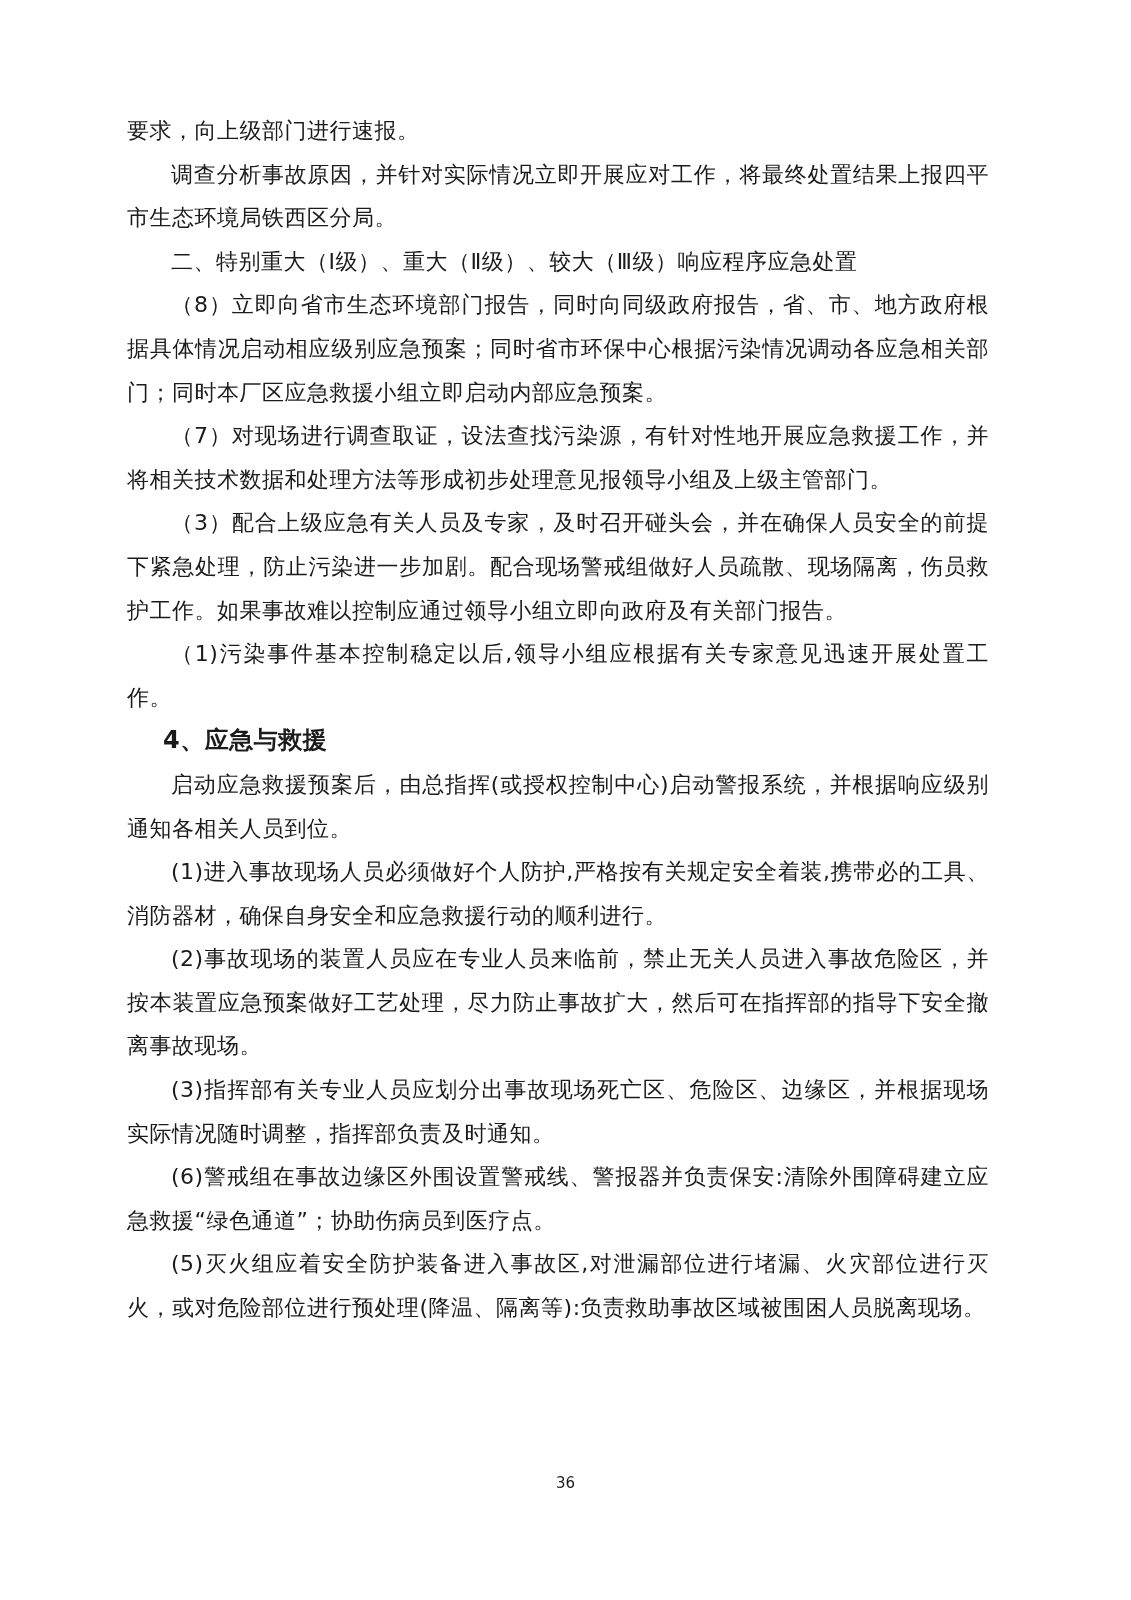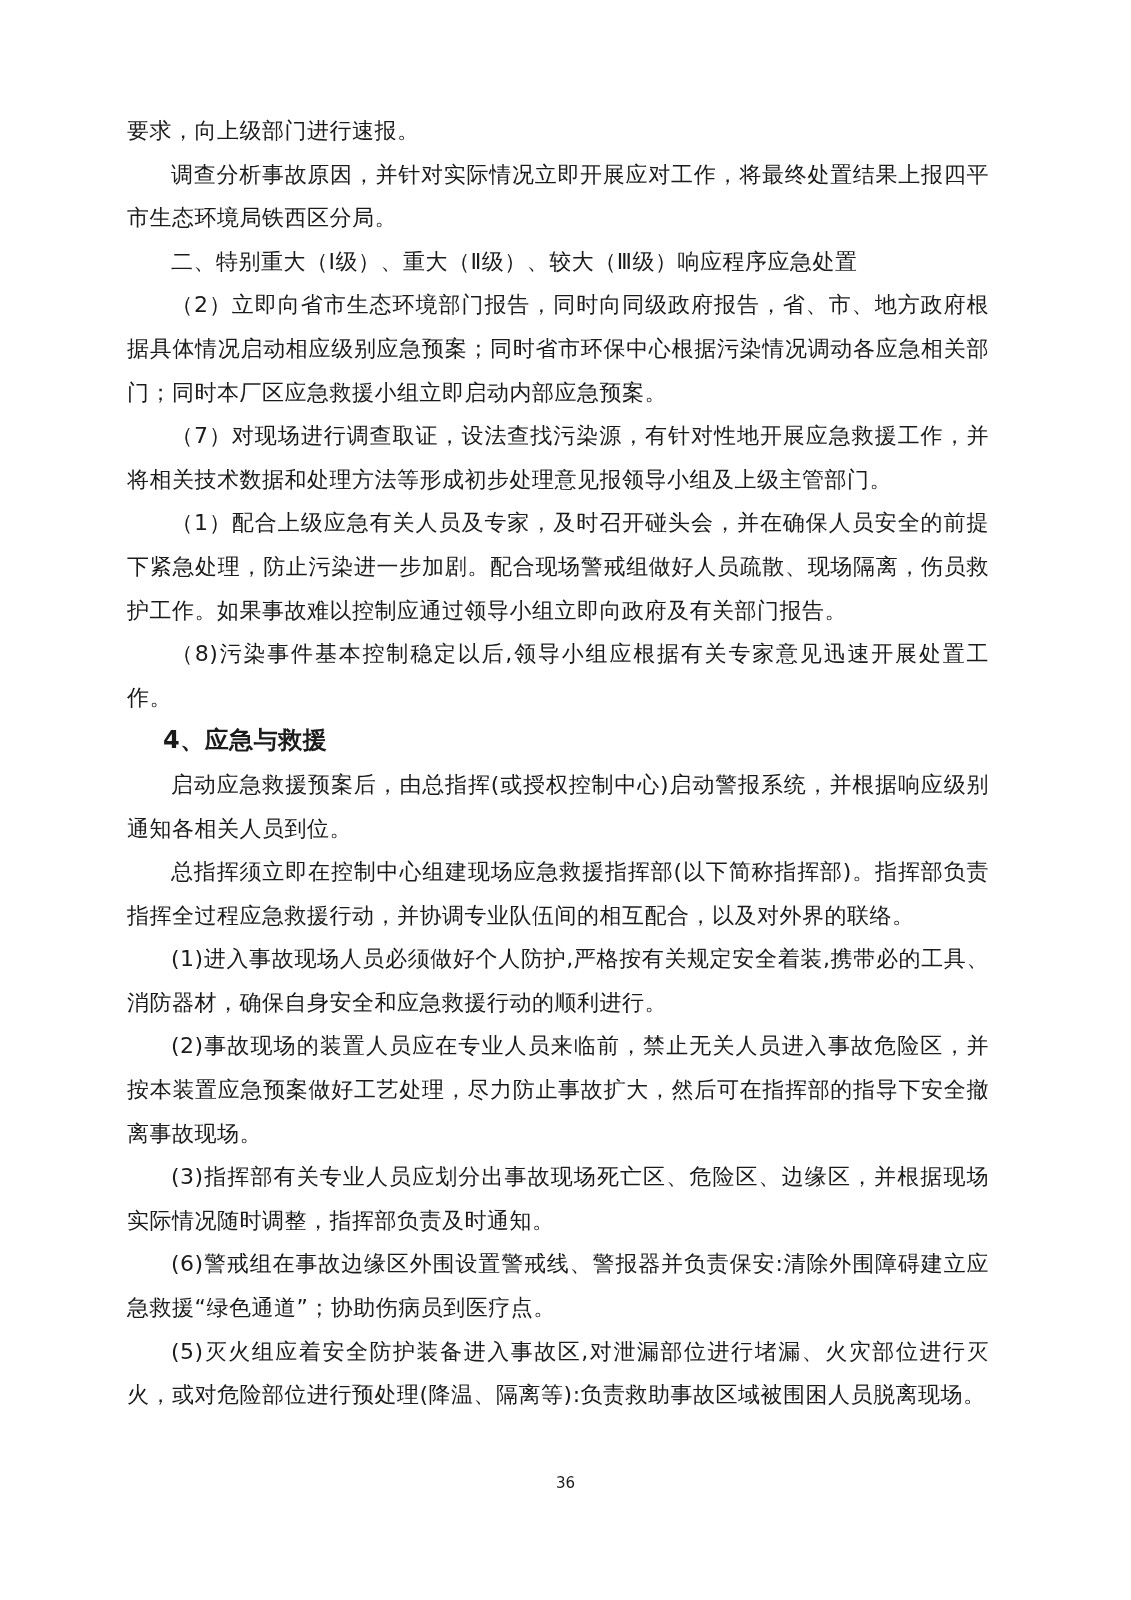--- a/index.html
+++ b/index.html
@@ -59,27 +59,26 @@
   }
 </style>
 </head>
 <body>
 
 <div class="page">
   <div class="content" id="doc-content">
       <p class="para body">要求，向上级部门进行速报。</p>
       <p class="para body indent">调查分析事故原因，并针对实际情况立即开展应对工作，将最终处置结果上报四平市生态环境局铁西区分局。</p>
       <p class="para body indent">二、特别重大（Ⅰ级）、重大（Ⅱ级）、较大（Ⅲ级）响应程序应急处置</p>
-      <p class="para body indent">（2）立即向省市生态环境部门报告，同时向同级政府报告，省、市、地方政府根据具体情况启动相应级别应急预案；同时省市环保中心根据污染情况调动各应急相关部门；同时本厂区应急救援小组立即启动内部应急预案。</p>
+      <p class="para body indent">（8）立即向省市生态环境部门报告，同时向同级政府报告，省、市、地方政府根据具体情况启动相应级别应急预案；同时省市环保中心根据污染情况调动各应急相关部门；同时本厂区应急救援小组立即启动内部应急预案。</p>
       <p class="para body indent">（7）对现场进行调查取证，设法查找污染源，有针对性地开展应急救援工作，并将相关技术数据和处理方法等形成初步处理意见报领导小组及上级主管部门。</p>
-      <p class="para body indent">（1）配合上级应急有关人员及专家，及时召开碰头会，并在确保人员安全的前提下紧急处理，防止污染进一步加剧。配合现场警戒组做好人员疏散、现场隔离，伤员救护工作。如果事故难以控制应通过领导小组立即向政府及有关部门报告。</p>
-      <p class="para body indent">（8)污染事件基本控制稳定以后,领导小组应根据有关专家意见迅速开展处置工作。</p>
+      <p class="para body indent">（3）配合上级应急有关人员及专家，及时召开碰头会，并在确保人员安全的前提下紧急处理，防止污染进一步加剧。配合现场警戒组做好人员疏散、现场隔离，伤员救护工作。如果事故难以控制应通过领导小组立即向政府及有关部门报告。</p>
+      <p class="para body indent">（1)污染事件基本控制稳定以后,领导小组应根据有关专家意见迅速开展处置工作。</p>
       <p class="para heading2 indent">4、应急与救援</p>
       <p class="para body indent underline">启动应急救援预案后，由总指挥(或授权控制中心)启动警报系统，并根据响应级别通知各相关人员到位。</p>
-      <p class="para body indent underline">总指挥须立即在控制中心组建现场应急救援指挥部(以下简称指挥部)。指挥部负责指挥全过程应急救援行动，并协调专业队伍间的相互配合，以及对外界的联络。</p>
       <p class="para body indent underline">(1)进入事故现场人员必须做好个人防护,严格按有关规定安全着装,携带必的工具、消防器材，确保自身安全和应急救援行动的顺利进行。</p>
       <p class="para body indent underline">(2)事故现场的装置人员应在专业人员来临前，禁止无关人员进入事故危险区，并按本装置应急预案做好工艺处理，尽力防止事故扩大，然后可在指挥部的指导下安全撤离事故现场。</p>
       <p class="para body indent underline">(3)指挥部有关专业人员应划分出事故现场死亡区、危险区、边缘区，并根据现场实际情况随时调整，指挥部负责及时通知。</p>
       <p class="para body indent underline">(6)警戒组在事故边缘区外围设置警戒线、警报器并负责保安:清除外围障碍建立应急救援“绿色通道”；协助伤病员到医疗点。</p>
       <p class="para body indent underline">(5)灭火组应着安全防护装备进入事故区,对泄漏部位进行堵漏、火灾部位进行灭火，或对危险部位进行预处理(降温、隔离等):负责救助事故区域被围困人员脱离现场。</p>
     </div>
   <div class="page-footer">
     <span>36</span>
   </div>
 </div>

